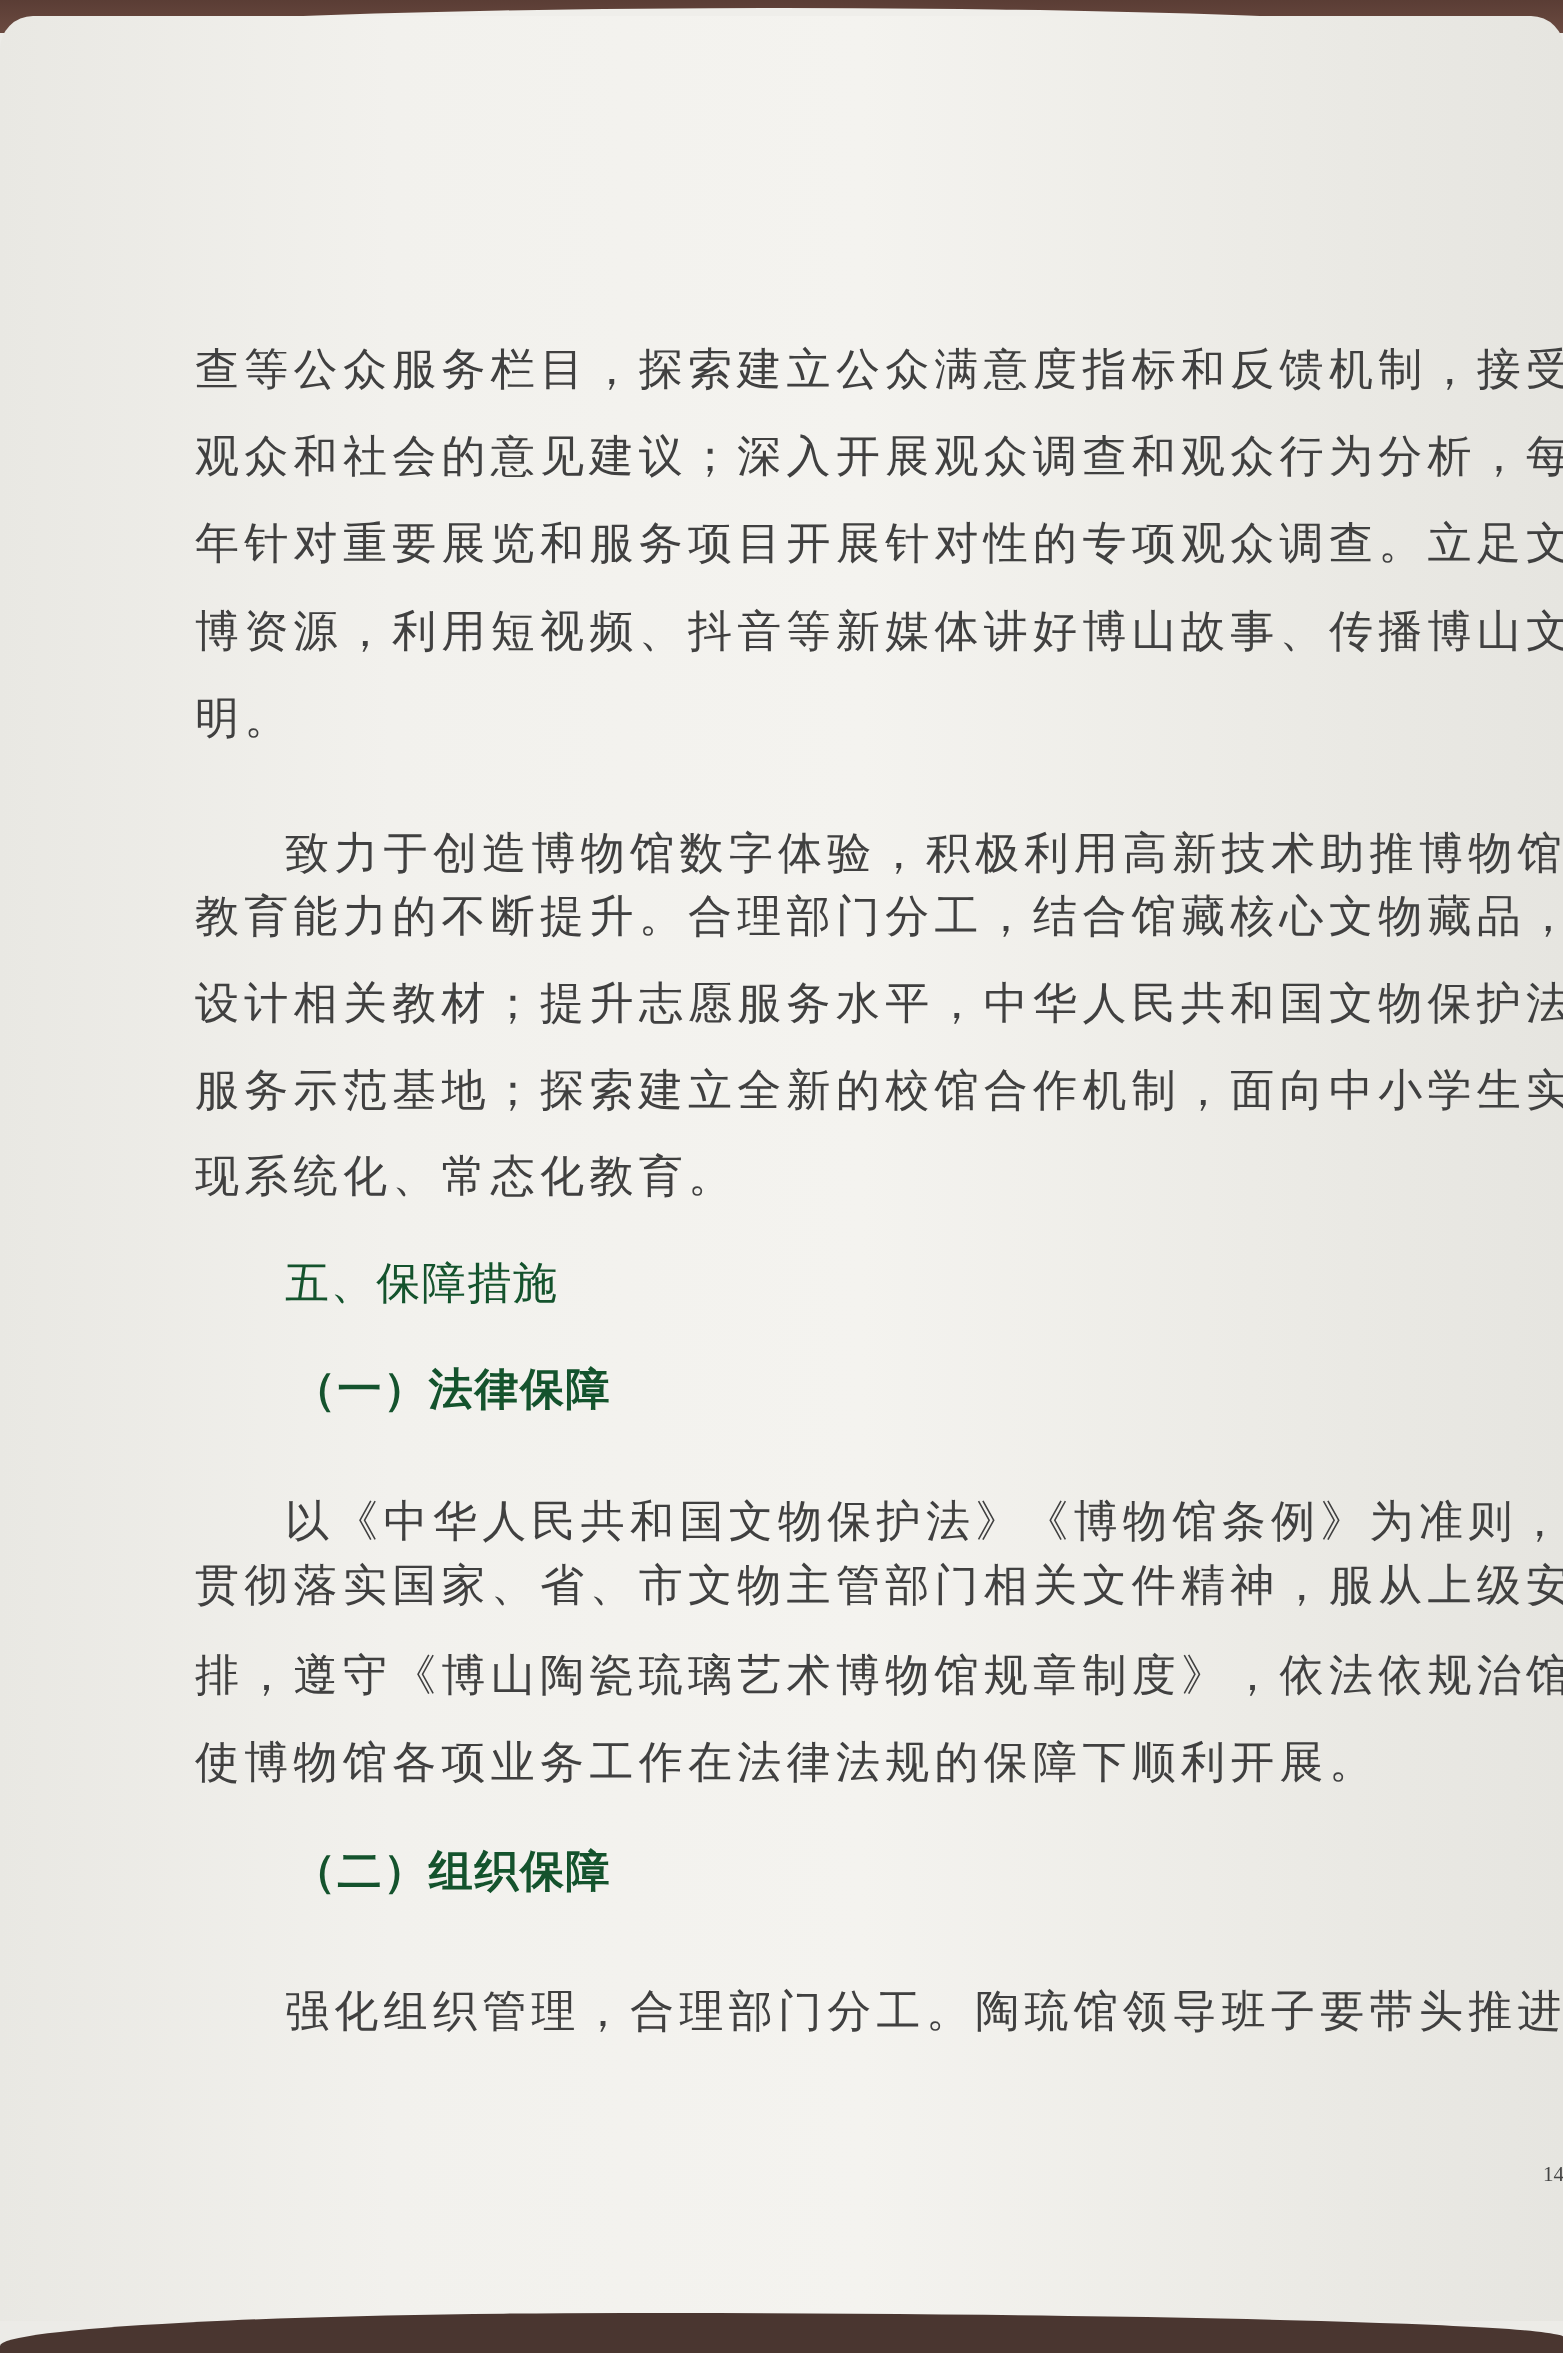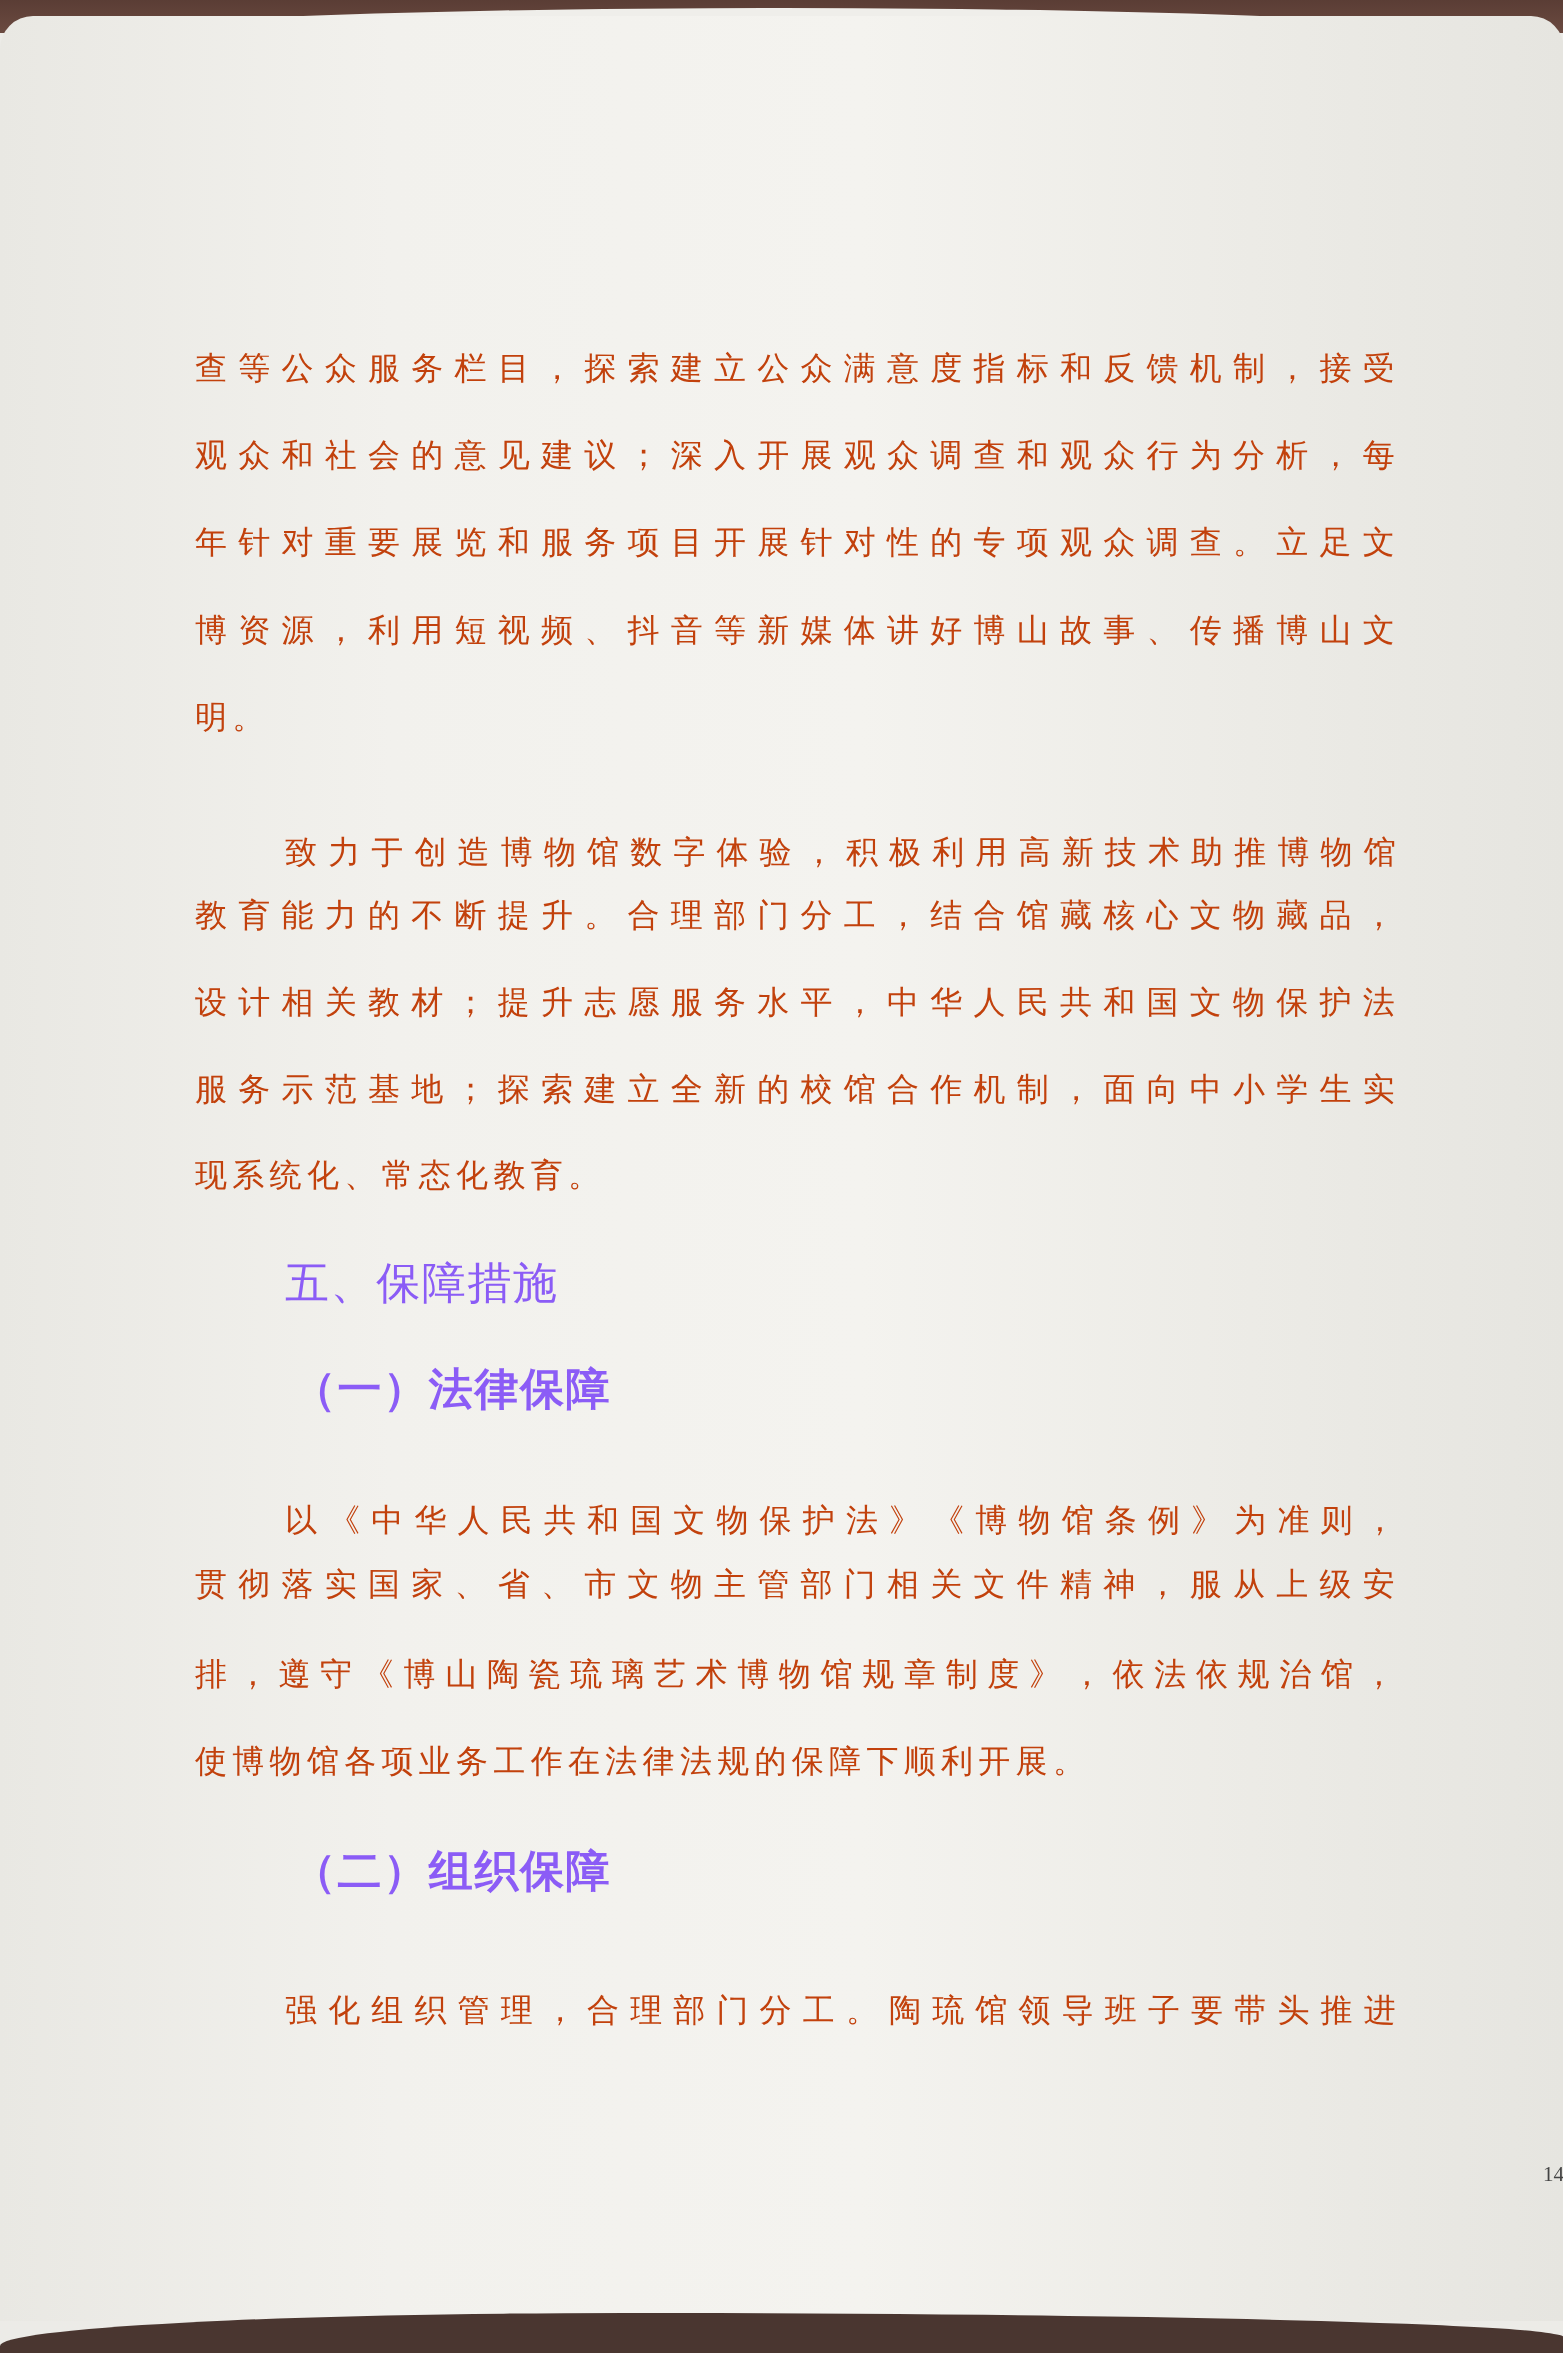--- a/index.html
+++ b/index.html
@@ -21,29 +21,29 @@
     background: linear-gradient(90deg, #e9e8e3 0%, #f2f1ed 25%, #f4f3ef 55%, #ecebe6 80%, #e6e5e0 100%);
     border-radius: 33px 33px 0 0;
   }
   .table-bottom {
     position: absolute; left: 0; bottom: 0; width: 1564px; height: 41px;
     background: #4a3630;
     border-radius: 40% 60% 0 0 / 33px 24.4px 0 0;
   }
   .line {
     position: absolute; left: 195px; width: 1205px;
-    font-size: 32px; line-height: 57px; color: #c2410c;
+    font-size: 44px; line-height: 57px; color: #404040;
     white-space: nowrap; letter-spacing: 5.3px;
     text-align: justify; text-align-last: justify;
   }
   .line.last { text-align-last: left; }
   .line.indent { left: 285px; width: 1116px; margin-top: 26px; }
   .heading {
     position: absolute; left: 285px;
-    font-size: 44px; line-height: 57px; color: #8b5cf6;
+    font-size: 44px; line-height: 57px; color: #14532d;
     white-space: nowrap; letter-spacing: 1.6px;
   }
   .heading.bold { font-weight: bold; margin-left: 17px; }
   .page-number {
     position: absolute; left: 0; width: 1564px; top: 2162px; text-align: right;
     font-family: "Liberation Serif", serif; font-size: 21px; color: #444;
   }
 </style>
 </head>
 <body>

